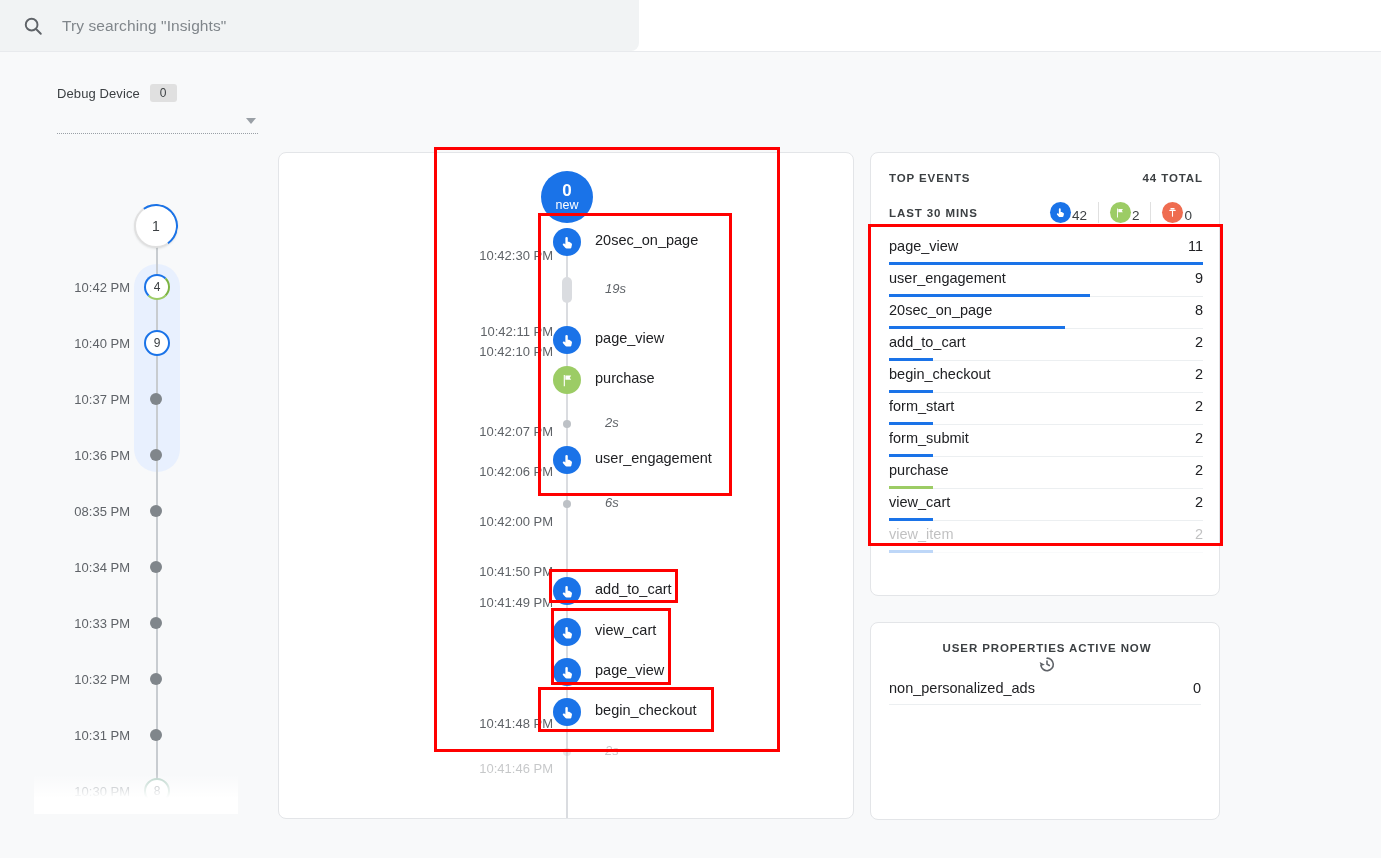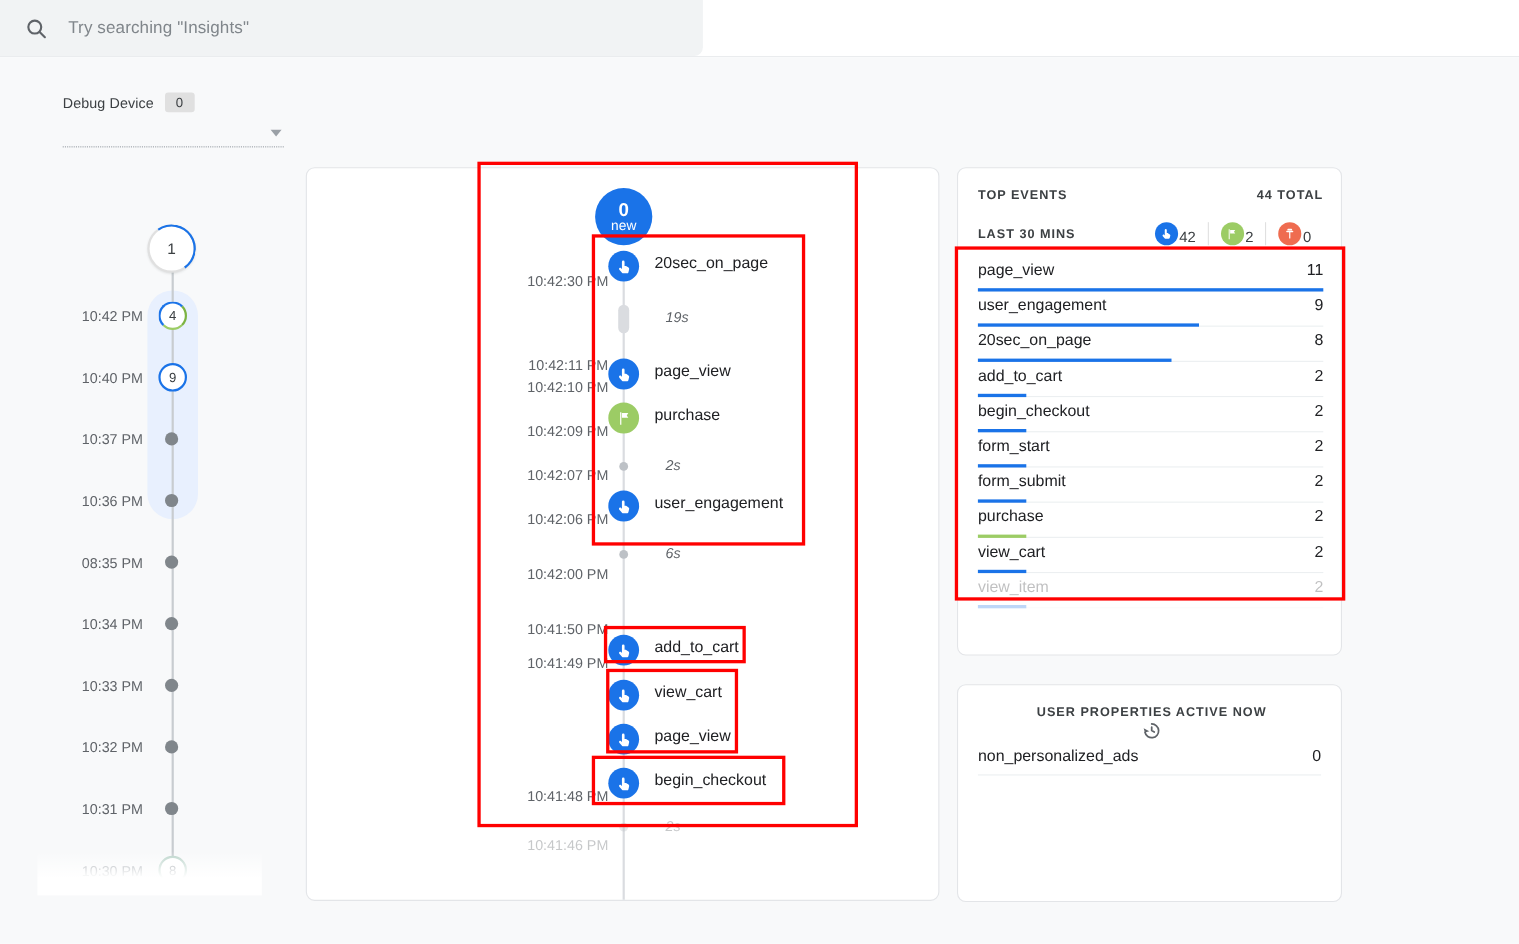--- a/index.html
+++ b/index.html
@@ -372,23 +372,20 @@
     </div>
 
     <div class="ev-row" style="top:213px">
       <span class="ev-icon flag">
         <svg width="15" height="15" viewBox="0 0 24 24" fill="#ffffff">
           <path d="M6 3h1.8v18H6z"></path>
             <path d="M8.6 4.1h9.3l-2.3 3.3 2.3 3.3H8.6z"></path>
         </svg>
       </span>
       <span class="ev-name">purchase</span>
-    </div>
-    <div class="ev-row" style="top:231px">
-      <span class="ev-time">10:42:09 PM</span>
     </div>
 
     <div class="ev-row" style="top:262px">
       <span class="ev-gapdot" style="top:5px"></span>
       <span class="ev-gap" style="top:0">2s</span>
     </div>
     <div class="ev-row" style="top:271px">
       <span class="ev-time">10:42:07 PM</span>
     </div>
 

